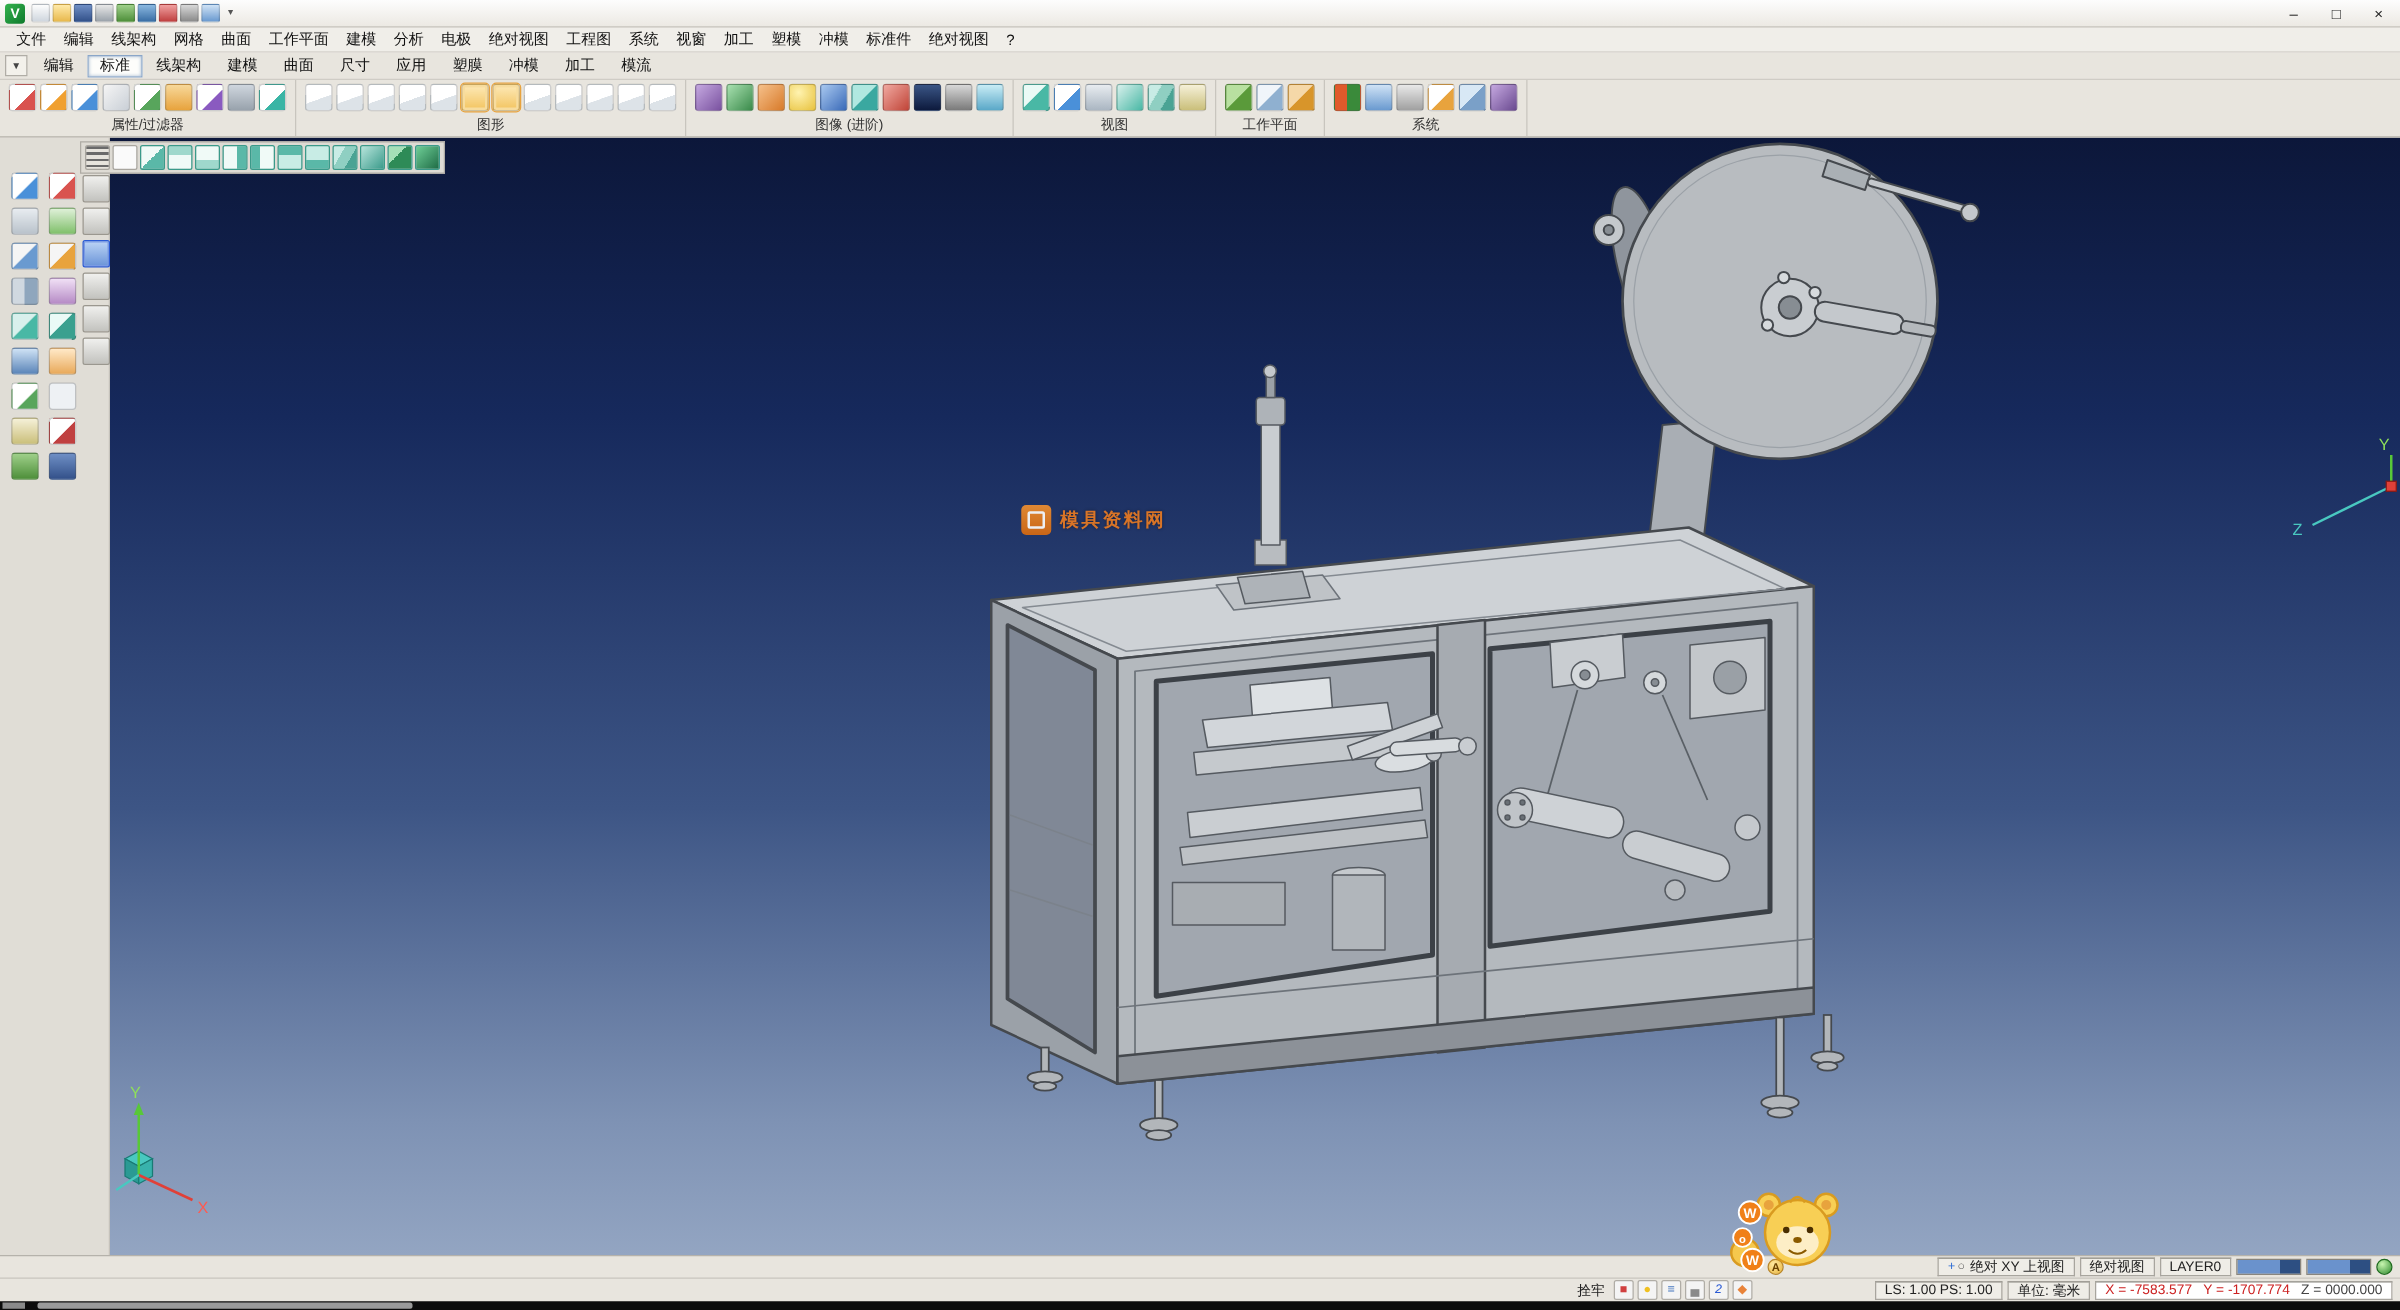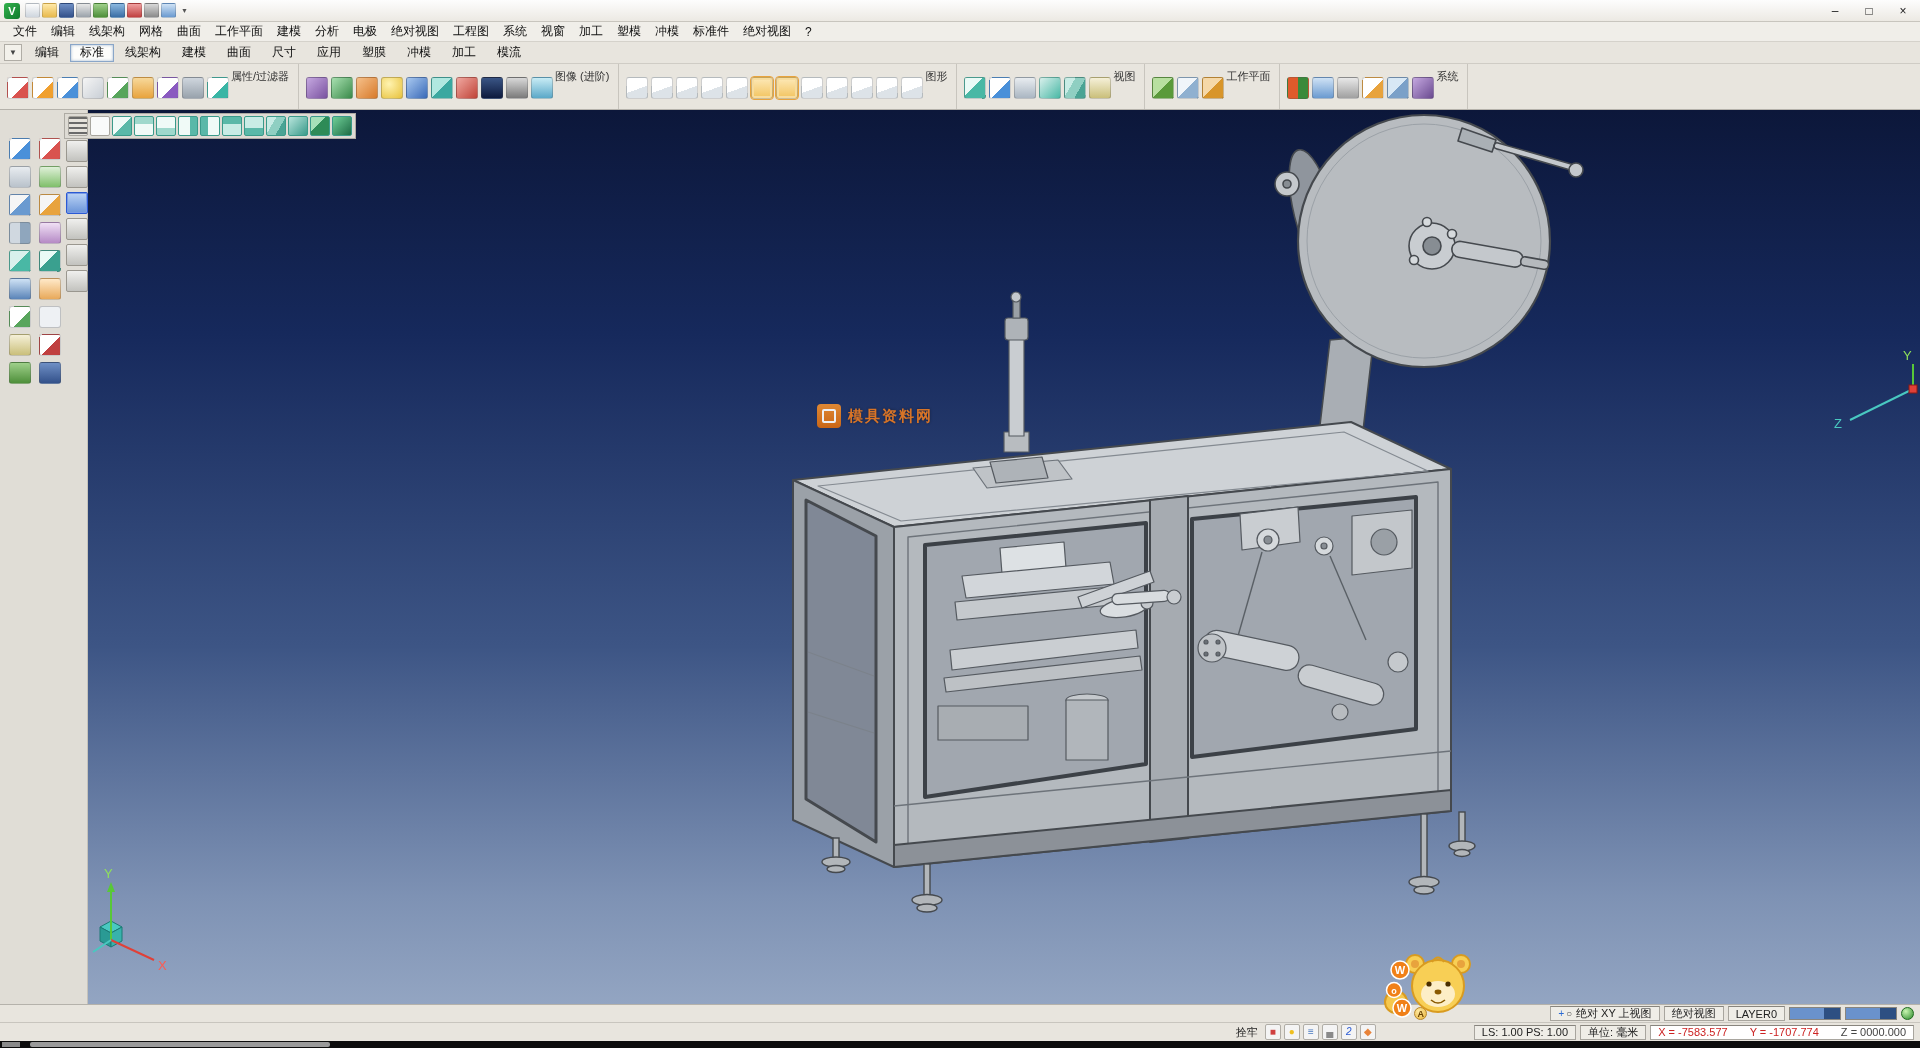--- a/index.html
+++ b/index.html
@@ -23,21 +23,21 @@
 
   
   .tabbar{position:absolute;top:42px;left:0;right:0;height:22px;background:#e8e5de;border-bottom:1px solid #cfccc5;display:flex;align-items:center;padding-left:4px;z-index:28}
   .tab-caret{font-size:8px;color:#444;border:1px solid #b0ada6;background:#f3f1eb;width:18px;height:17px;display:flex;align-items:center;justify-content:center;margin-right:3px}
   .tabs{display:flex;align-items:center}
   .tab{font-size:12px;color:#111;height:18px;display:flex;align-items:center;padding:0 9px;border:1px solid transparent;margin-right:1px}
   .tab.active{background:#fdfdfb;border-color:#8aa6c8;box-shadow:inset 0 0 3px rgba(80,120,170,.55)}
 
   
   .ribbon{position:absolute;top:64px;left:0;right:0;height:46px;background:#e8e5de;border-bottom:1px solid #b5b2ab;display:flex;z-index:27}
-  .rgroup{display:flex;justify-content:space-between;border-right:1px solid #c8c5be;padding:3px 7px 1px}
+  .rgroup{display:flex;flex-direction:column;justify-content:space-between;border-right:1px solid #c8c5be;padding:3px 7px 1px}
   .ricons{display:flex;gap:3px;align-items:center}
   .ric{width:22px;height:22px;border-radius:3px;border:1px solid rgba(80,80,80,.28)}
   .ric.pressed{box-shadow:0 0 0 2px #f7dc9e inset;outline:1px solid #e8a33d}
   .rlabel{font-size:11px;color:#333;text-align:center;padding:2px 2px 1px;white-space:nowrap}
 
   
   .sidebar{position:absolute;top:110px;left:0;width:88px;bottom:44px;background:#e0ddd6;border-right:1px solid #c5c2bb;z-index:10}
   .sgrid{display:grid;grid-template-columns:22px 22px;gap:6px 8px;padding:28px 0 0 9px}
   .sic{width:22px;height:22px;border-radius:3px;border:1px solid rgba(80,80,80,.3);display:flex;align-items:center;justify-content:center;font-size:11px}
   .float-strip{position:absolute;left:66px;top:140px;width:26px;display:flex;flex-direction:column;gap:4px;z-index:12}
@@ -54,21 +54,21 @@
   .wm-logo{width:24px;height:24px;border-radius:4px;background:linear-gradient(180deg,#f09030,#d86a10);position:relative}
   .wm-logo::after{content:"";position:absolute;inset:5px;border:2px solid #fff;border-radius:2px}
   .wm-text{color:#e87a22;font-size:15px;font-weight:bold;letter-spacing:2px;text-shadow:0 0 3px rgba(0,0,0,.45)}
 
   
   .status1{position:absolute;left:0;right:0;bottom:26px;height:18px;background:#e8e5de;border-top:1px solid #b5b2ab;display:flex;align-items:center;gap:4px;padding:0 6px;font-size:11px;z-index:11}
   .status2{position:absolute;left:0;right:0;bottom:7px;height:19px;background:#e8e5de;border-top:1px solid #c8c5be;display:flex;align-items:center;gap:4px;padding:0 6px;font-size:11px;z-index:11}
   .spacer{flex:1}
   .gap115{width:115px}.gap90{width:90px}
   .seg{border:1px solid #a8a59e;border-top-color:#88857e;background:#efede7;height:15px;display:flex;align-items:center;padding:0 7px;color:#222;gap:4px;white-space:nowrap}
-  .seg.coords{background:#ffffff;gap:22px}
+  .seg.coords{background:#ffffff;gap:9px}
   .cx,.cy{color:#cc2222}.cz{color:#444}
   .badge-a{width:13px;height:13px;border-radius:50%;background:radial-gradient(circle at 35% 30%,#ffe9a0,#e8b43d);border:1px solid #b8862a;font-size:9px;font-weight:bold;color:#6a4200;display:flex;align-items:center;justify-content:center}
   .bluebar{width:52px;height:13px;border:1px solid #88857e;background:linear-gradient(90deg,#6a92cc 0 68%,#2d4f82 68%)}
   .sphere{width:13px;height:13px;border-radius:50%;background:radial-gradient(circle at 35% 30%,#c8f5b0,#2e8b2e);border:1px solid #1e6b1e}
   .stic{width:16px;height:16px;border:1px solid #b0ada6;border-radius:2px;display:flex;align-items:center;justify-content:center;font-size:10px;line-height:1}
   .lock-label{color:#222;padding:0 3px}
   .mini{font-size:10px;line-height:1}
 
   
   .bottomstrip{position:absolute;left:0;right:0;bottom:0;height:7px;background:#0c0c0c;z-index:11}
@@ -155,49 +155,49 @@
           <span class="ric" style="background: linear-gradient(135deg, rgb(255, 255, 255) 60%, rgb(88, 165, 92) 60%);"></span>
           <span class="ric" style="background: linear-gradient(rgb(247, 216, 154), rgb(232, 163, 61));"></span>
           <span class="ric" style="background: linear-gradient(135deg, rgb(255, 255, 255) 60%, rgb(138, 90, 192) 60%);"></span>
           <span class="ric" style="background: linear-gradient(rgb(207, 214, 222), rgb(152, 162, 172));"></span>
           <span class="ric" style="background: linear-gradient(135deg, rgb(255, 255, 255) 60%, rgb(58, 181, 165) 60%);"></span>
         </div>
       <div class="rlabel">属性/过滤器</div>
     </div>
     <div class="rgroup">
       <div class="ricons">
+          <span class="ric" style="background: linear-gradient(160deg, rgb(255, 255, 255) 55%, rgb(221, 227, 232) 55%);"></span>
+          <span class="ric" style="background: linear-gradient(160deg, rgb(255, 255, 255) 55%, rgb(221, 227, 232) 55%);"></span>
+          <span class="ric" style="background: linear-gradient(160deg, rgb(255, 255, 255) 55%, rgb(221, 227, 232) 55%);"></span>
+          <span class="ric" style="background: linear-gradient(160deg, rgb(255, 255, 255) 55%, rgb(221, 227, 232) 55%);"></span>
+          <span class="ric" style="background: linear-gradient(160deg, rgb(255, 255, 255) 55%, rgb(221, 227, 232) 55%);"></span>
+          <span class="ric pressed" style="background: linear-gradient(rgb(253, 233, 184), rgb(243, 196, 95));"></span>
+          <span class="ric pressed" style="background: linear-gradient(rgb(253, 233, 184), rgb(243, 196, 95));"></span>
+          <span class="ric" style="background: linear-gradient(160deg, rgb(255, 255, 255) 55%, rgb(221, 227, 232) 55%);"></span>
+          <span class="ric" style="background: linear-gradient(160deg, rgb(255, 255, 255) 55%, rgb(221, 227, 232) 55%);"></span>
+          <span class="ric" style="background: linear-gradient(160deg, rgb(255, 255, 255) 55%, rgb(221, 227, 232) 55%);"></span>
+          <span class="ric" style="background: linear-gradient(160deg, rgb(255, 255, 255) 55%, rgb(221, 227, 232) 55%);"></span>
+          <span class="ric" style="background: linear-gradient(160deg, rgb(255, 255, 255) 55%, rgb(221, 227, 232) 55%);"></span>
+        </div>
+      <div class="rlabel">图形</div>
+    </div>
+    <div class="rgroup">
+      <div class="ricons">
           <span class="ric" style="background: linear-gradient(135deg, rgb(197, 168, 224), rgb(122, 82, 160));"></span>
           <span class="ric" style="background: linear-gradient(135deg, rgb(168, 224, 176), rgb(58, 138, 74));"></span>
           <span class="ric" style="background: linear-gradient(135deg, rgb(245, 192, 138), rgb(216, 122, 42));"></span>
           <span class="ric" style="background: radial-gradient(circle at 35% 30%, rgb(255, 243, 176), rgb(232, 194, 61));"></span>
           <span class="ric" style="background: linear-gradient(135deg, rgb(168, 200, 240), rgb(58, 106, 184));"></span>
           <span class="ric" style="background: linear-gradient(135deg, rgb(176, 232, 224) 50%, rgb(58, 168, 160) 50%);"></span>
           <span class="ric" style="background: linear-gradient(135deg, rgb(240, 168, 160), rgb(192, 68, 56));"></span>
           <span class="ric" style="background: linear-gradient(rgb(58, 85, 133), rgb(13, 26, 61));"></span>
           <span class="ric" style="background: linear-gradient(rgb(216, 216, 216), rgb(122, 122, 122));"></span>
           <span class="ric" style="background: linear-gradient(rgb(200, 236, 245), rgb(90, 168, 200));"></span>
         </div>
       <div class="rlabel">图像 (进阶)</div>
-    </div>
-    <div class="rgroup">
-      <div class="ricons">
-          <span class="ric" style="background: linear-gradient(160deg, rgb(255, 255, 255) 55%, rgb(221, 227, 232) 55%);"></span>
-          <span class="ric" style="background: linear-gradient(160deg, rgb(255, 255, 255) 55%, rgb(221, 227, 232) 55%);"></span>
-          <span class="ric" style="background: linear-gradient(160deg, rgb(255, 255, 255) 55%, rgb(221, 227, 232) 55%);"></span>
-          <span class="ric" style="background: linear-gradient(160deg, rgb(255, 255, 255) 55%, rgb(221, 227, 232) 55%);"></span>
-          <span class="ric" style="background: linear-gradient(160deg, rgb(255, 255, 255) 55%, rgb(221, 227, 232) 55%);"></span>
-          <span class="ric pressed" style="background: linear-gradient(rgb(253, 233, 184), rgb(243, 196, 95));"></span>
-          <span class="ric pressed" style="background: linear-gradient(rgb(253, 233, 184), rgb(243, 196, 95));"></span>
-          <span class="ric" style="background: linear-gradient(160deg, rgb(255, 255, 255) 55%, rgb(221, 227, 232) 55%);"></span>
-          <span class="ric" style="background: linear-gradient(160deg, rgb(255, 255, 255) 55%, rgb(221, 227, 232) 55%);"></span>
-          <span class="ric" style="background: linear-gradient(160deg, rgb(255, 255, 255) 55%, rgb(221, 227, 232) 55%);"></span>
-          <span class="ric" style="background: linear-gradient(160deg, rgb(255, 255, 255) 55%, rgb(221, 227, 232) 55%);"></span>
-          <span class="ric" style="background: linear-gradient(160deg, rgb(255, 255, 255) 55%, rgb(221, 227, 232) 55%);"></span>
-        </div>
-      <div class="rlabel">图形</div>
     </div>
     <div class="rgroup">
       <div class="ricons">
           <span class="ric" style="background: linear-gradient(135deg, rgb(234, 250, 246) 45%, rgb(73, 184, 165) 45%);"></span>
           <span class="ric" style="background: linear-gradient(135deg, rgb(255, 255, 255) 55%, rgb(74, 144, 217) 55%);"></span>
           <span class="ric" style="background: linear-gradient(rgb(232, 236, 240), rgb(170, 182, 194));"></span>
           <span class="ric" style="background: linear-gradient(135deg, rgb(216, 240, 236), rgb(73, 184, 165));"></span>
           <span class="ric" style="background: linear-gradient(120deg, rgb(200, 236, 229) 33%, rgb(143, 207, 194) 33%, rgb(143, 207, 194) 66%, rgb(74, 163, 148) 66%);"></span>
           <span class="ric" style="background: linear-gradient(rgb(245, 240, 216), rgb(202, 191, 122));"></span>
         </div>

